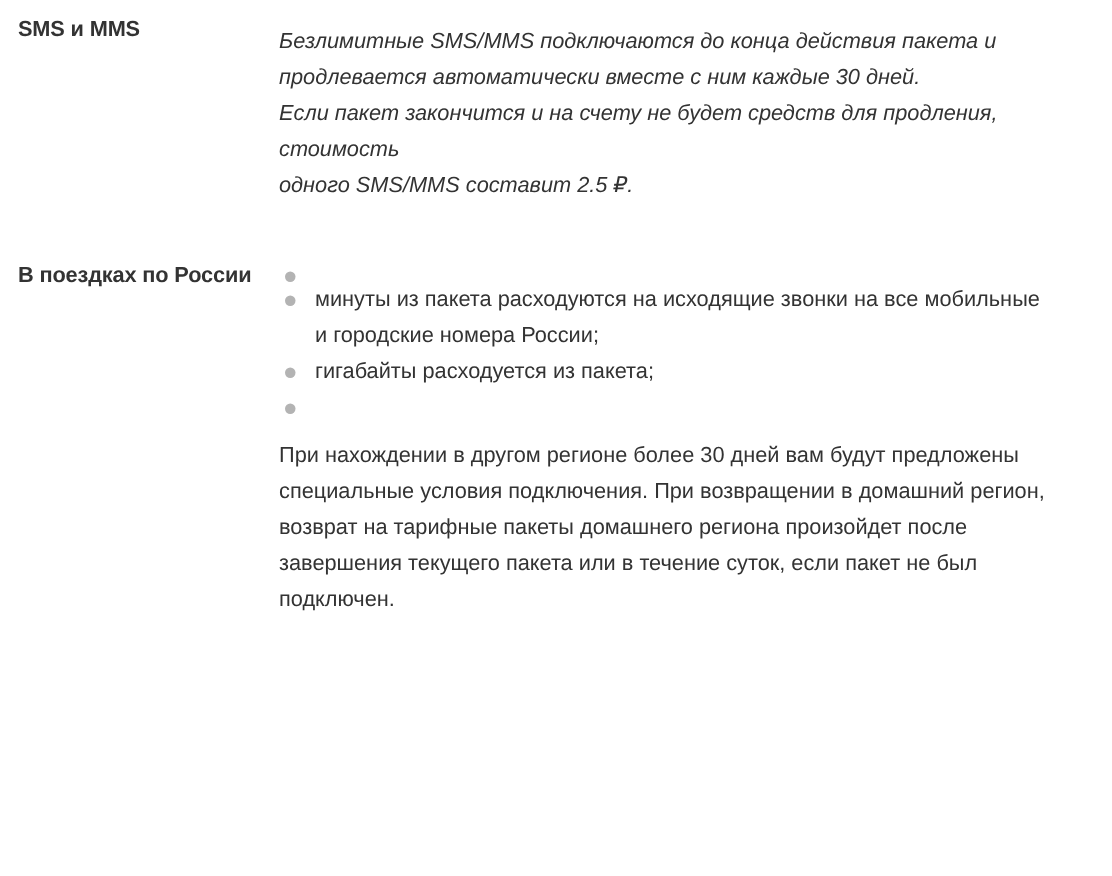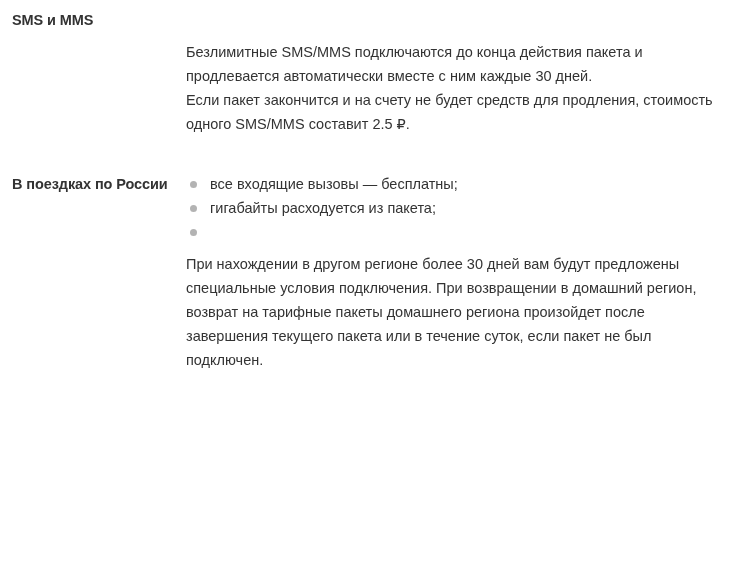--- a/index.html
+++ b/index.html
@@ -36,21 +36,22 @@
   .content {
     font-size: 14.5px;
     line-height: 24px;
     max-width: 553px;
   }
   .para {
     margin: 0;
     white-space: pre-line;
   }
   .para.gap-above {
-    margin-top: 32px;
+    margin-top: 8px;
+    font-style: italic;
   }
   .bullets {
     list-style: none;
     margin: 0;
     padding: 0;
   }
   .bullet-item {
     display: flex;
     align-items: flex-start;
   }
@@ -83,21 +84,25 @@
 одного SMS/MMS составит 2.5 ₽.</p>
     </div>
   </section>
 
   <section class="row">
     <div class="label">В поездках по России</div>
     <div class="content">
       <ul class="bullets">
         <li class="bullet-item">
           <span class="dot"></span>
-          <span class="bullet-text">все входящие вызовы — бесплатны;</span>
+        </li>
+        <li class="bullet-item">
+          <span class="dot"></span>
+          <span class="bullet-text">минуты из пакета расходуются на исходящие звонки на все мобильные
+и городские номера России;</span>
         </li>
         <li class="bullet-item">
           <span class="dot"></span>
           <span class="bullet-text">гигабайты расходуется из пакета;</span>
         </li>
         <li class="bullet-item">
           <span class="dot"></span>
         </li>
       </ul>
       <p class="para closing">При нахождении в другом регионе более 30 дней вам будут предложены

